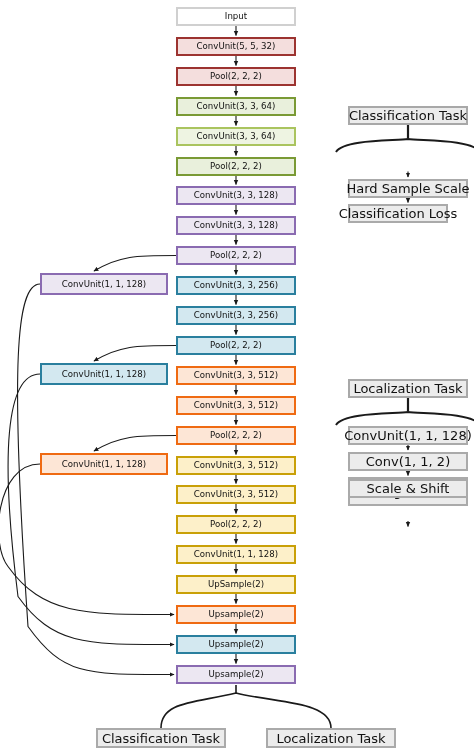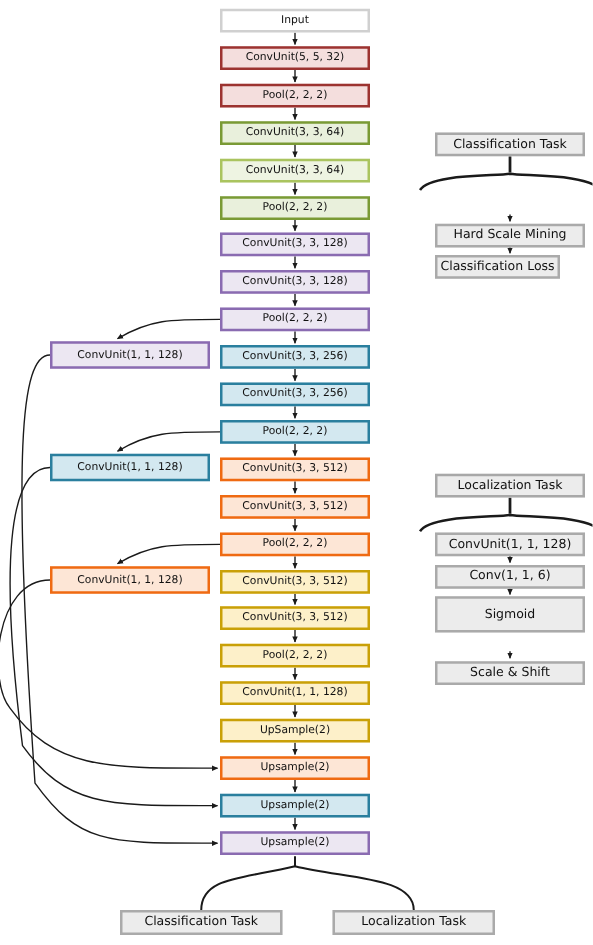--- a/index.html
+++ b/index.html
@@ -4,21 +4,21 @@
 <style>
   html,body{margin:0;padding:0;background:#ffffff;}
   body{width:474px;height:756px;position:relative;overflow:hidden;
        font-family:"DejaVu Sans","Liberation Sans",sans-serif;}
   #stage{position:absolute;left:0;top:0;width:474px;height:756px;}
   svg.edges{position:absolute;left:0;top:0;width:474px;height:756px;pointer-events:none;}
   .node{position:absolute;box-sizing:border-box;display:flex;align-items:center;
         justify-content:center;text-align:left;line-height:1;}
   .node span{display:block;white-space:nowrap;}
   .main-col{width:120px;height:19px;border:2px solid #3b82f6;font-size:8.6px;color:#111;}
-  .side-box{height:19px;border:2px solid #aaaaaa;background:#ececec;font-size:10px;color:#111;}
+  .side-box{height:19px;border:2px solid #aaaaaa;background:#ececec;font-size:13px;color:#111;}
   .skip-box{width:128px;height:22px;font-size:8.6px;color:#111;border-width:2px;border-style:solid;}
   .plain{background:#ffffff;border:2px solid #d0d0d0;}
   .taskhead{border:2px solid #a8a8a8;background:#ececec;}
 </style>
 </head>
 <body>
 
 <div id="stage">
   <svg class="edges" viewBox="0 0 474 756" id="edge-layer">
       <defs>
@@ -142,38 +142,38 @@
     <div class="node skip-box" style="left: 40px; top: 363px; width: 128px; height: 22px; border-color: rgb(42, 127, 158); background: rgb(211, 232, 240);">
       <span>ConvUnit(1, 1, 128)</span>
     </div>
     <div class="node skip-box" style="left: 40px; top: 453px; width: 128px; height: 22px; border-color: rgb(239, 106, 18); background: rgb(253, 230, 214);">
       <span>ConvUnit(1, 1, 128)</span>
     </div>
     <div class="node side-box taskhead" style="left: 348px; top: 106px; width: 120px; height: 19px;">
       <span>Classification Task</span>
     </div>
     <div class="node side-box" style="left: 348px; top: 178.5px; width: 120px; height: 19px;">
-      <span>Hard Scale Mining</span>
+      <span>Hard Sample Scale</span>
     </div>
     <div class="node side-box" style="left: 348px; top: 204px; width: 100px; height: 19px;">
       <span>Classification Loss</span>
     </div>
     <div class="node side-box taskhead" style="left: 348px; top: 379px; width: 120px; height: 19px;">
       <span>Localization Task</span>
     </div>
     <div class="node side-box" style="left: 348px; top: 426px; width: 120px; height: 19px;">
       <span>ConvUnit(1, 1, 128)</span>
     </div>
     <div class="node side-box" style="left: 348px; top: 451.5px; width: 120px; height: 19px;">
-      <span>Conv(1, 1, 6)</span>
+      <span>Conv(1, 1, 2)</span>
     </div>
     <div class="node side-box" style="left: 348px; top: 477px; width: 120px; height: 29px;">
       <span>Sigmoid</span>
     </div>
-    <div class="node side-box" style="left: 348px; top: 529px; width: 120px; height: 19px;">
+    <div class="node side-box" style="left: 348px; top: 479px; width: 120px; height: 19px;">
       <span>Scale &amp; Shift</span>
     </div>
     <div class="node side-box" style="left: 96px; top: 728px; width: 130px; height: 20px;">
       <span>Classification Task</span>
     </div>
     <div class="node side-box" style="left: 266px; top: 728px; width: 130px; height: 20px;">
       <span>Localization Task</span>
     </div>
   </div>
 

